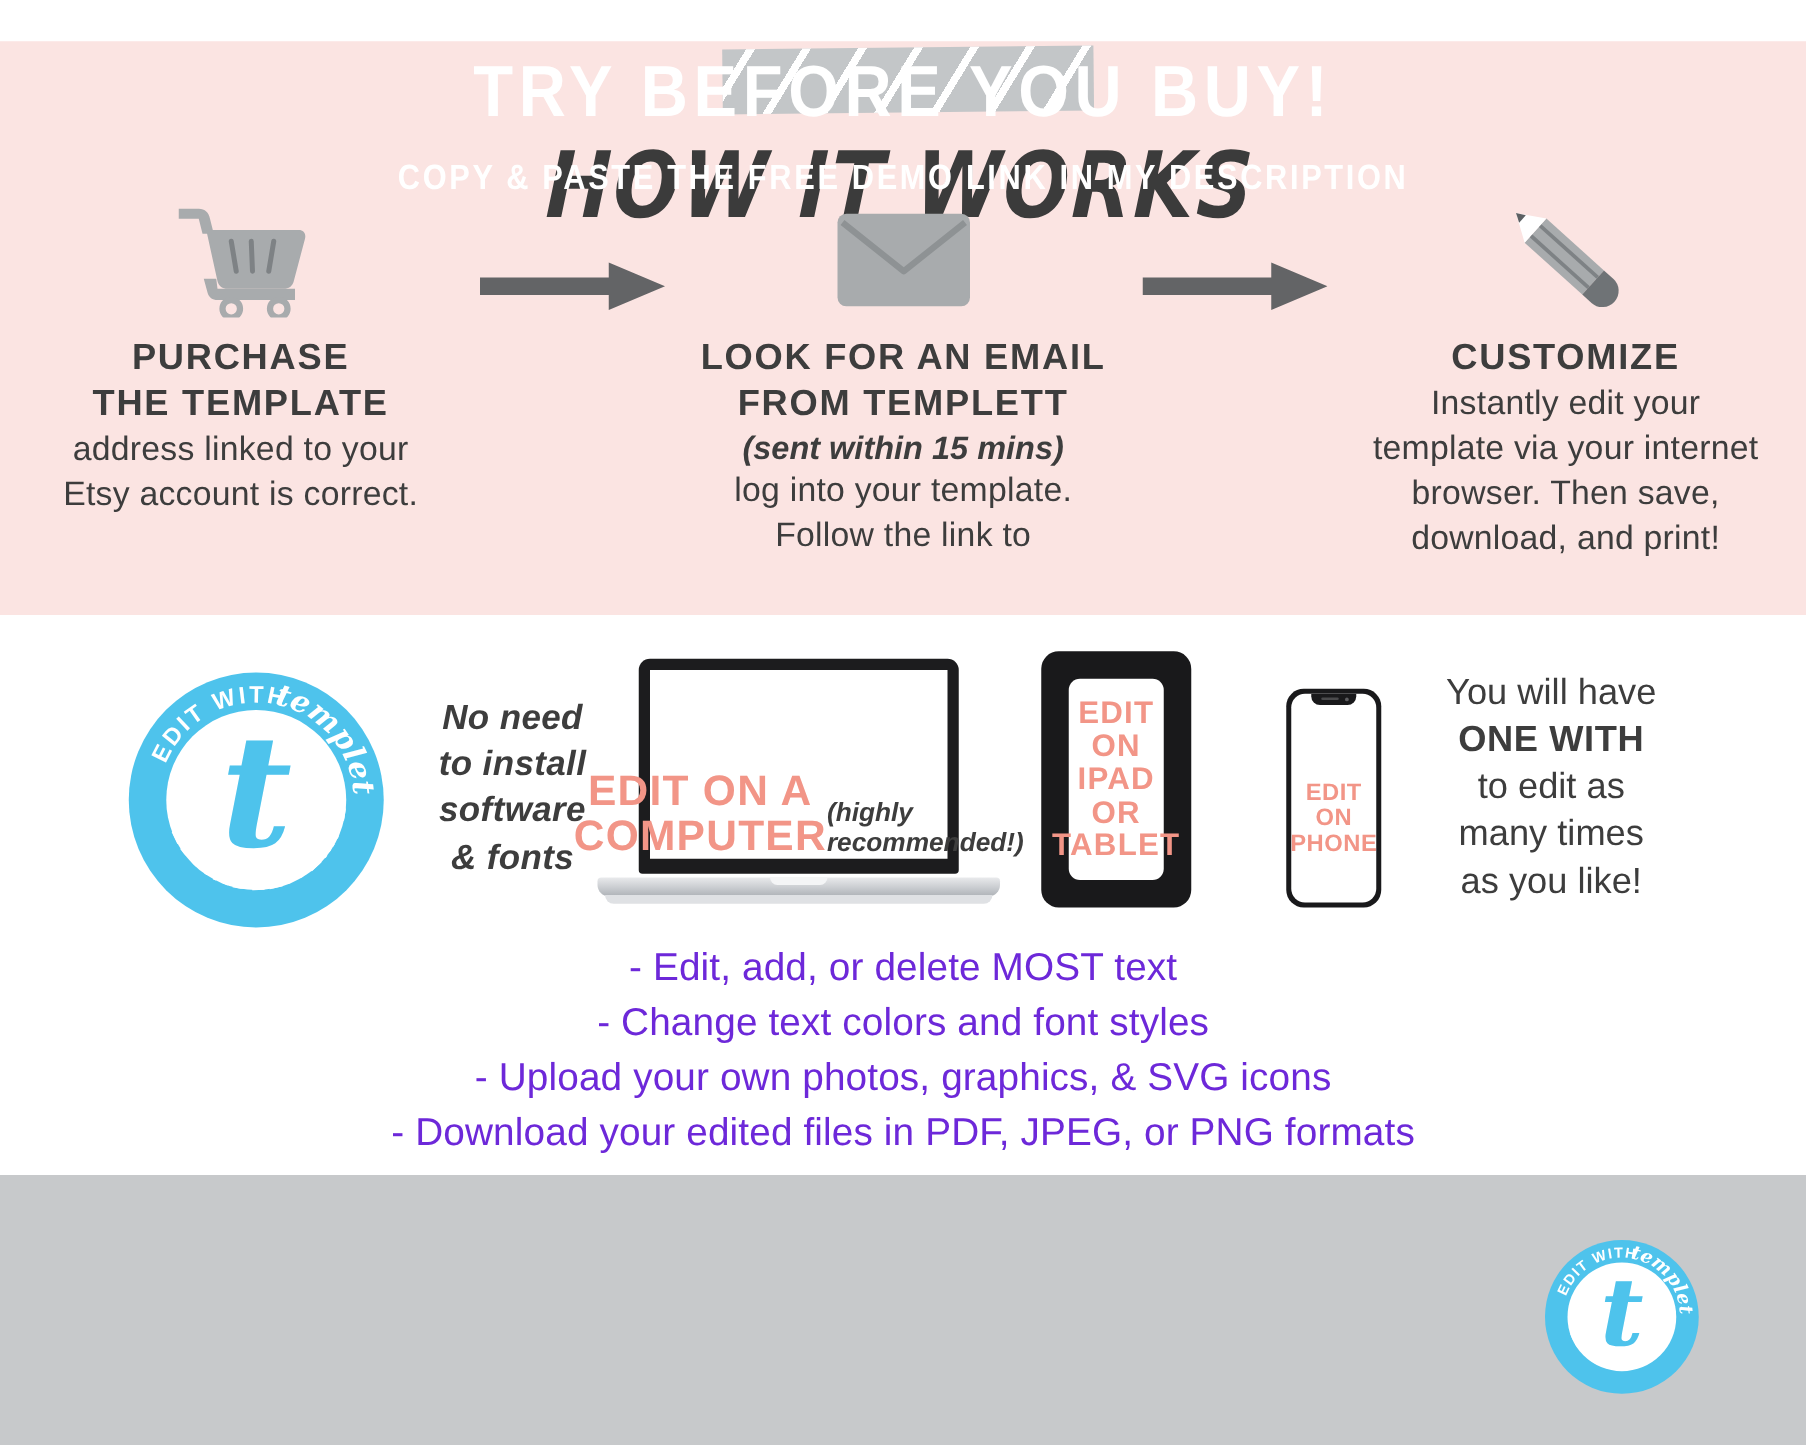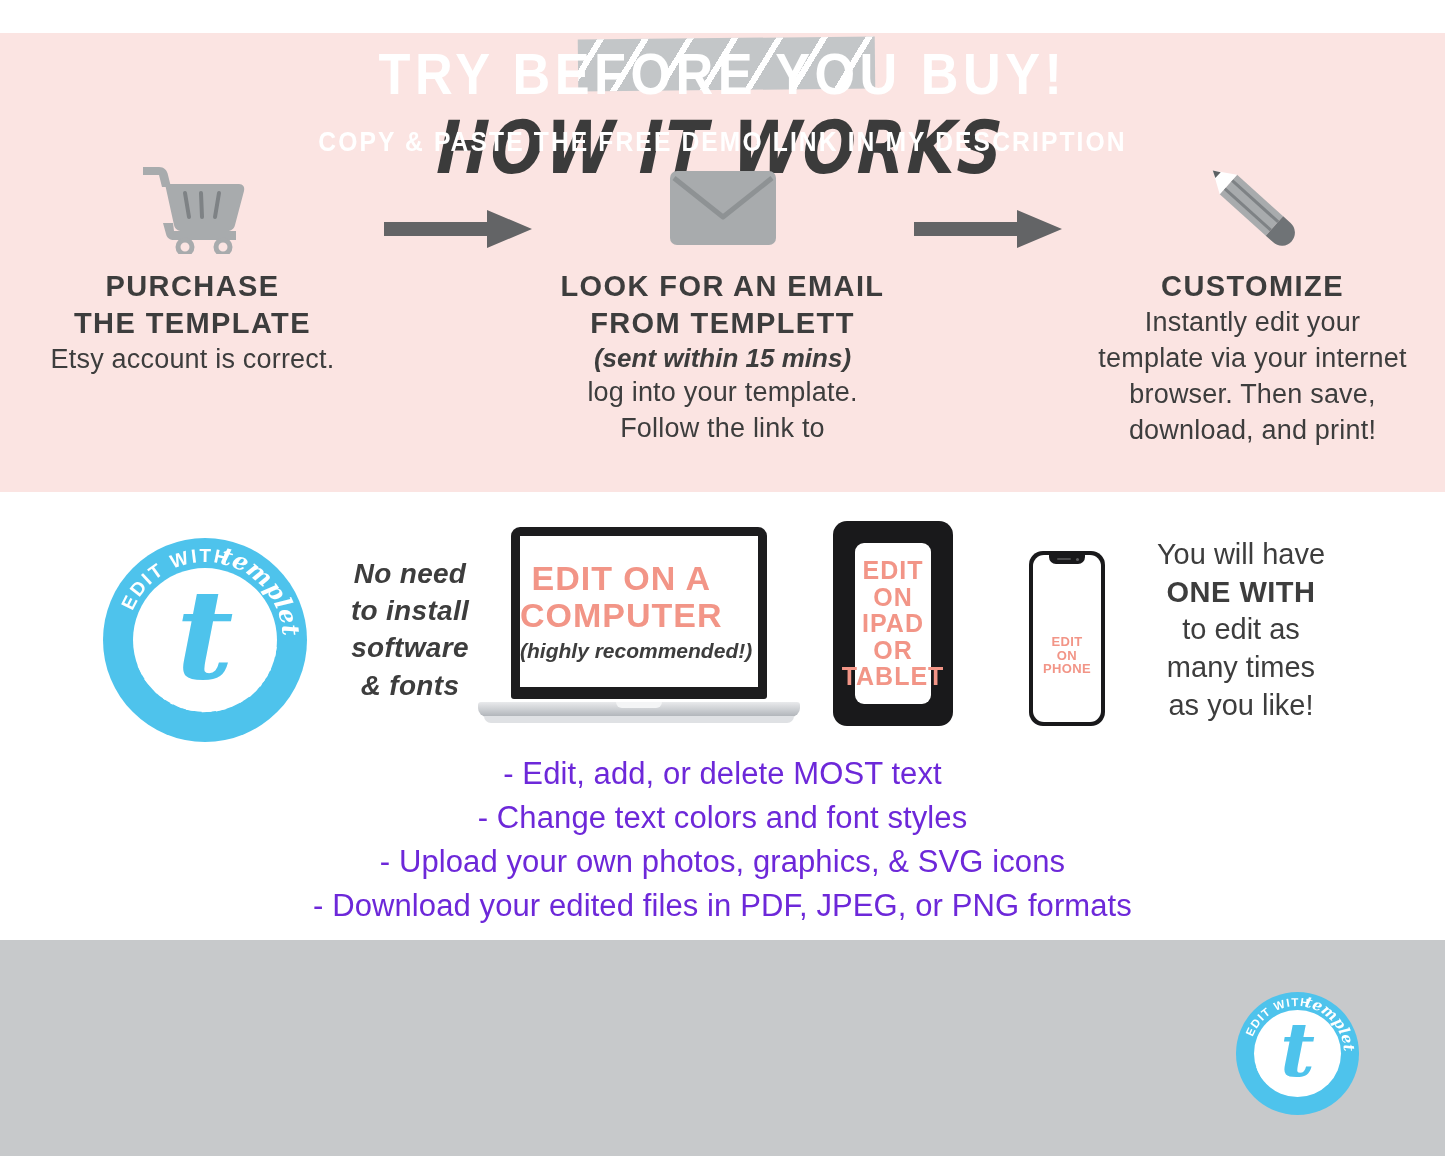--- a/index.html
+++ b/index.html
@@ -181,22 +181,22 @@
     left: 33px; top: 0;
     width: 256px; height: 172px;
     background: #1c1c1e;
     border-radius: 9px 9px 3px 3px;
     padding: 9px 9px 12px 9px;
   }
   .laptop-screen {
     width: 100%; height: 100%;
     background: #ffffff;
     display: flex;
-    flex-direction: column;
-    align-items: flex-start;
+    flex-direction: row;
+    align-items: flex-end;
     justify-content: center;
   }
   .laptop-base {
     position: absolute;
     left: 0; bottom: 8px;
     width: 322px; height: 15px;
     background: linear-gradient(180deg, #e9eaec 0%, #c9ccd0 55%, #aeb2b7 100%);
     border-radius: 3px 3px 9px 9px;
   }
   .laptop-base::after {
@@ -285,21 +285,21 @@
     background: #4a4a4c;
     border-radius: 1px;
   }
   .phone-notch .cam {
     position: absolute;
     right: 6px; top: 3px;
     width: 3px; height: 3px;
     background: #5d5d60;
     border-radius: 50%;
   }
-  .phone-screen .dev-title { font-size: 13px; letter-spacing: .4px; margin-top: 34px; }
+  .phone-screen .dev-title { font-size: 19px; letter-spacing: .4px; margin-top: 34px; }
 
   .one-year {
     position: absolute;
     left: 1125px; top: 536px;
     width: 232px;
     text-align: center;
     font-size: 29px;
     color: #3d3d3d;
     line-height: 1.3;
   }
@@ -386,20 +386,21 @@
             </g>
             <circle cx="44" cy="85" r="7" fill="none" stroke="#a8abad" stroke-width="5"></circle>
             <circle cx="82" cy="85" r="7" fill="none" stroke="#a8abad" stroke-width="5"></circle>
           </svg>
         </div>
         <div class="step-title">
           <div>PURCHASE</div>
           <div>THE TEMPLATE</div>
         </div>
         <div class="step-body">
+          <div>address linked to your</div>
           <div>Etsy account is correct.</div>
         </div>
       </div>
 
       <div class="arrow-wrap">
         <svg width="148" height="46" viewBox="0 0 148 46">
           <path d="M0 16 h103 V4 l45 19 l-45 19 V30 H0 Z" fill="#636466"></path>
         </svg>
       </div>
 

